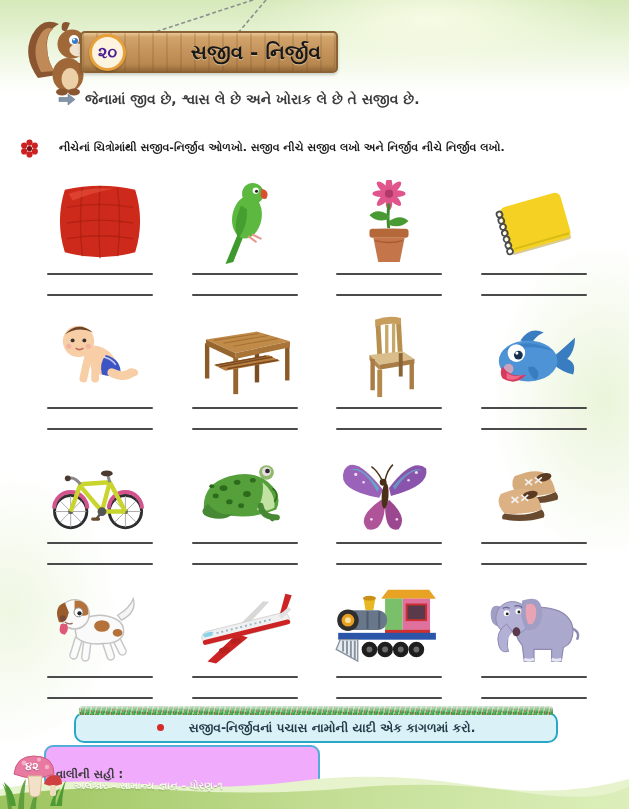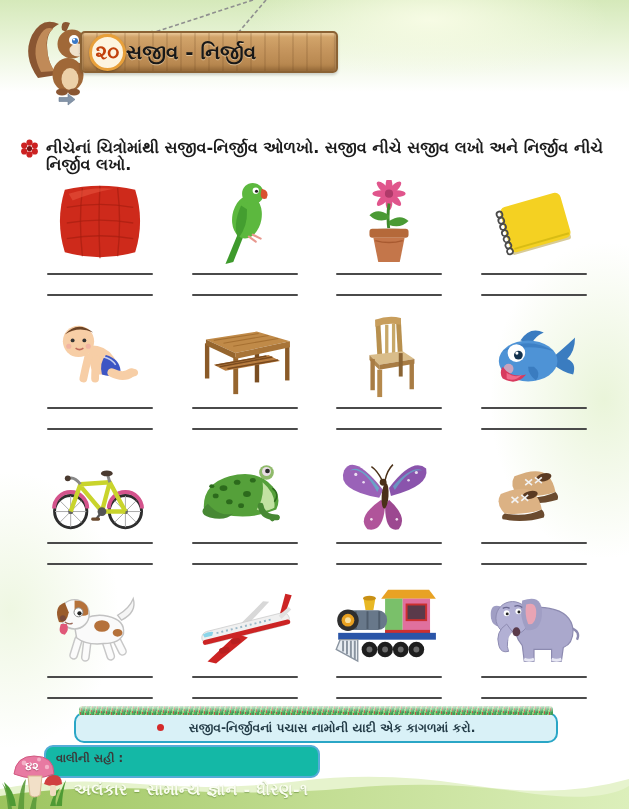--- a/index.html
+++ b/index.html
@@ -22,31 +22,31 @@
   .squirrel { position:absolute; left:22px; top:14px; }
   .board { position:absolute; left:80px; top:31px; width:258px; height:42px;
     background:linear-gradient(180deg,#d6a96e 0%,#c5955d 45%,#b2824a 100%);
     background-blend-mode:multiply; border:2px solid #8a6234; border-radius:5px;
     box-shadow:inset 0 2px 3px rgba(255,235,200,.5), inset 0 -3px 4px rgba(90,55,20,.35), 0 2px 3px rgba(0,0,0,.18);
     display:flex; align-items:center; }
   .board:before { content:""; position:absolute; inset:0; border-radius:3px;
     background:repeating-linear-gradient(90deg, rgba(110,72,34,.18) 0 2px, transparent 2px 14px); }
   .num-badge { position:relative; width:37px; height:37px; margin-left:7px; border-radius:50%;
     background:#fdf4df; border:3px solid #e8a03a; display:flex; align-items:center; justify-content:center;
-    font-size:20px; font-weight:800; color:#c2410c; box-shadow:0 1px 2px rgba(0,0,0,.25); }
-  .board-title { position:relative; flex:1; text-align:left; font-size:20px; font-weight:800; color:#181818;
-    text-shadow:0 1px 0 rgba(255,240,210,.5); padding-right:6px; }
+    font-size:16px; font-weight:800; color:#4c1d95; box-shadow:0 1px 2px rgba(0,0,0,.25); }
+  .board-title { position:relative; flex:1; text-align:right; font-size:20px; font-weight:800; color:#181818;
+    text-shadow:0 1px 0 rgba(255,240,210,.5); padding-right:15px; }
 
   
   .bullets { position:absolute; left:58px; top:90px; width:560px; }
   .bullet-row { display:flex; align-items:flex-start; gap:9px; margin-bottom:6px;
     font-size:14px; font-weight:600; color:#3b3b3b; line-height:18px; }
   .bullet-row svg { margin-top:3px; flex:0 0 auto; }
-  .instruction-row { position:absolute; left:20px; top:139px; width:600px; display:flex; gap:7px;
-    font-size:16px; font-weight:700; color:#1b1b1b; line-height:17px; }
+  .instruction-row { position:absolute; left:20px; top:139px; width:600px; display:flex; gap:20px;
+    font-size:11px; font-weight:700; color:#1b1b1b; line-height:17px; }
   .instruction-row svg { margin-top:0; flex:0 0 auto; }
 
   
   .grid { position:absolute; left:28px; top:166px; width:578px; height:538px;
     display:grid; grid-template-columns:repeat(4,1fr); grid-template-rows:repeat(4,134.5px); }
   .cell { display:flex; flex-direction:column; align-items:center; justify-content:flex-end; padding-bottom:5px; }
   .pic { flex:1; display:flex; align-items:flex-end; justify-content:center; padding-bottom:7px; }
   .pic svg { display:block; }
   .ans { width:106px; border-top:2.4px solid #4a4a4a; border-radius:2px; }
   .ans + .ans { margin-top:19px; }
@@ -56,31 +56,31 @@
     background:#d9f1f7; border:2px solid #2aa6c6; border-radius:10px;
     display:flex; align-items:center; justify-content:center; gap:25px;
     font-size:12.3px; font-weight:700; color:#243c48; }
   .fringe { position:absolute; left:3px; right:3px; top:-8px; height:9px; border-radius:3px 3px 0 0;
     background:repeating-linear-gradient(104deg,#3f9e58 0 1.5px,#8fcf7a 1.5px 3px,#b85a4a 3px 3.6px,#56aa64 3.6px 5px);
     -webkit-mask-image:linear-gradient(180deg,rgba(0,0,0,.25),#000 70%);
             mask-image:linear-gradient(180deg,rgba(0,0,0,.25),#000 70%); }
   .dot { width:7px; height:7px; border-radius:50%; background:#d42a2a; flex:0 0 auto; }
 
   
-  .sigbox { position:absolute; height:33px; background:#14b8a6; border:2px solid #55acd8; border-radius:9px;
-    padding:4px 10px; font-size:11.5px; font-weight:700; color:#3a3a3a; }
+  .sigbox { position:absolute; height:33px; background:#f0abfc; border:2px solid #55acd8; border-radius:9px;
+    padding:20px 10px; font-size:11.5px; font-weight:700; color:#3a3a3a; }
   .sig-parent { left:44px; top:745px; width:276px; }
   .sig-teacher { left:328px; top:745px; width:262px; }
 
   
   .footer-band { position:absolute; left:0; bottom:0; }
   .mushroom { position:absolute; left:4px; top:748px; }
   .pagenum { position:absolute; left:16px; top:760px; width:32px; text-align:center;
     font-size:11px; font-weight:800; color:#ffffff; text-shadow:0 1px 1px rgba(150,60,90,.6); }
-  .series { position:absolute; left:74px; top:780px; font-size:16px; font-weight:700; color:#fafdf0;
+  .series { position:absolute; left:74px; top:780px; font-size:10px; font-weight:700; color:#fafdf0;
     letter-spacing:.3px; text-shadow:0 1px 1px rgba(90,130,50,.55); }
   .logo { position:absolute; right:10px; top:777px; display:block;
     font-size:17px; font-weight:800; color:#101010; letter-spacing:-.5px;margin-top:40px; }
   .logo::first-letter { color:#d42222; }
 </style>
 </head>
 <body>
 
 <div id="page">
 
@@ -120,20 +120,21 @@
       <span>૨૦</span>
     </div>
     <div class="board-title">સજીવ - નિર્જીવ</div>
   </div>
 
   <div class="bullets">
     <div class="bullet-row">
       <svg width="18" height="13" viewBox="0 0 18 13">
         <path d="M1,4.5 L10,4.5 L10,1 L17,6.5 L10,12 L10,8.5 L1,8.5 Z" fill="#8494a8" stroke="#6a7a90" stroke-width=".6"></path>
       </svg>
+      <span>જેનામાં જીવ છે, શ્વાસ લે છે અને ખોરાક લે છે તે સજીવ છે.</span>
     </div>
   </div>
 
   <div class="instruction-row">
     <svg width="19" height="19" viewBox="0 0 19 19">
       <g fill="#cc2222">
         <circle cx="9.5" cy="3.6" r="3.1"></circle>
           <circle cx="14.8" cy="6.6" r="3.1"></circle>
           <circle cx="14.8" cy="12.4" r="3.1"></circle>
         <circle cx="9.5" cy="15.4" r="3.1"></circle>

